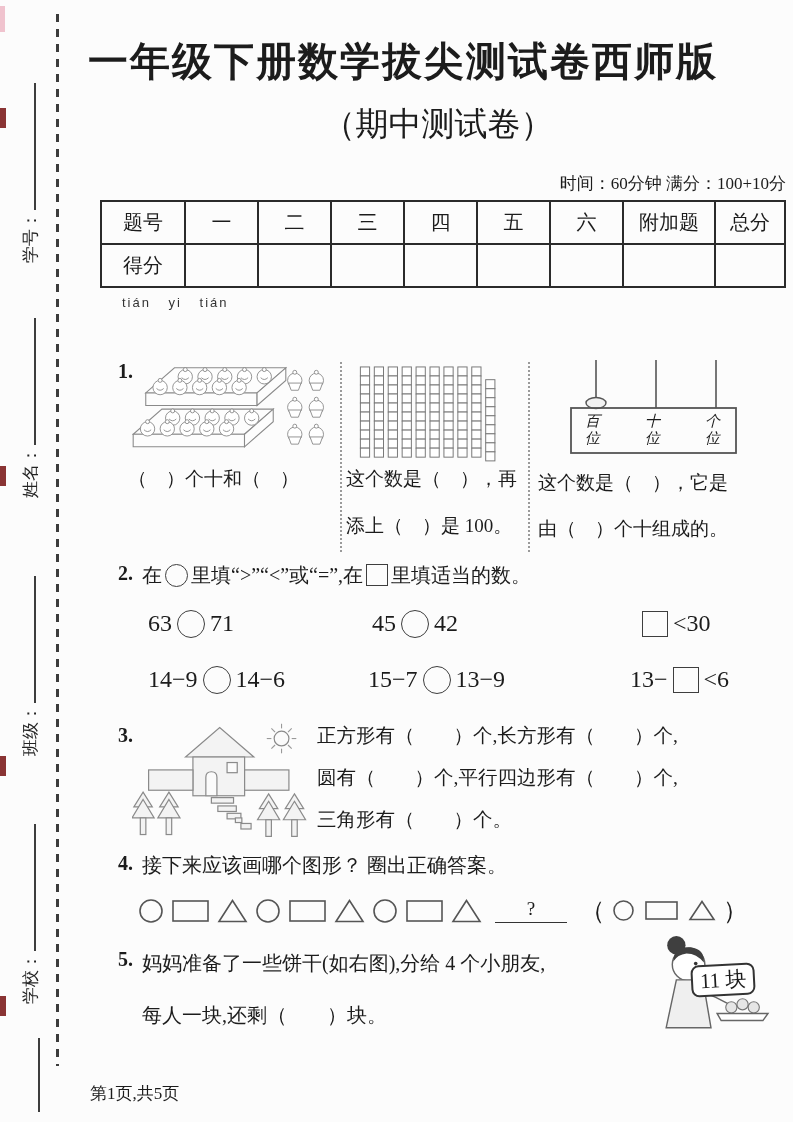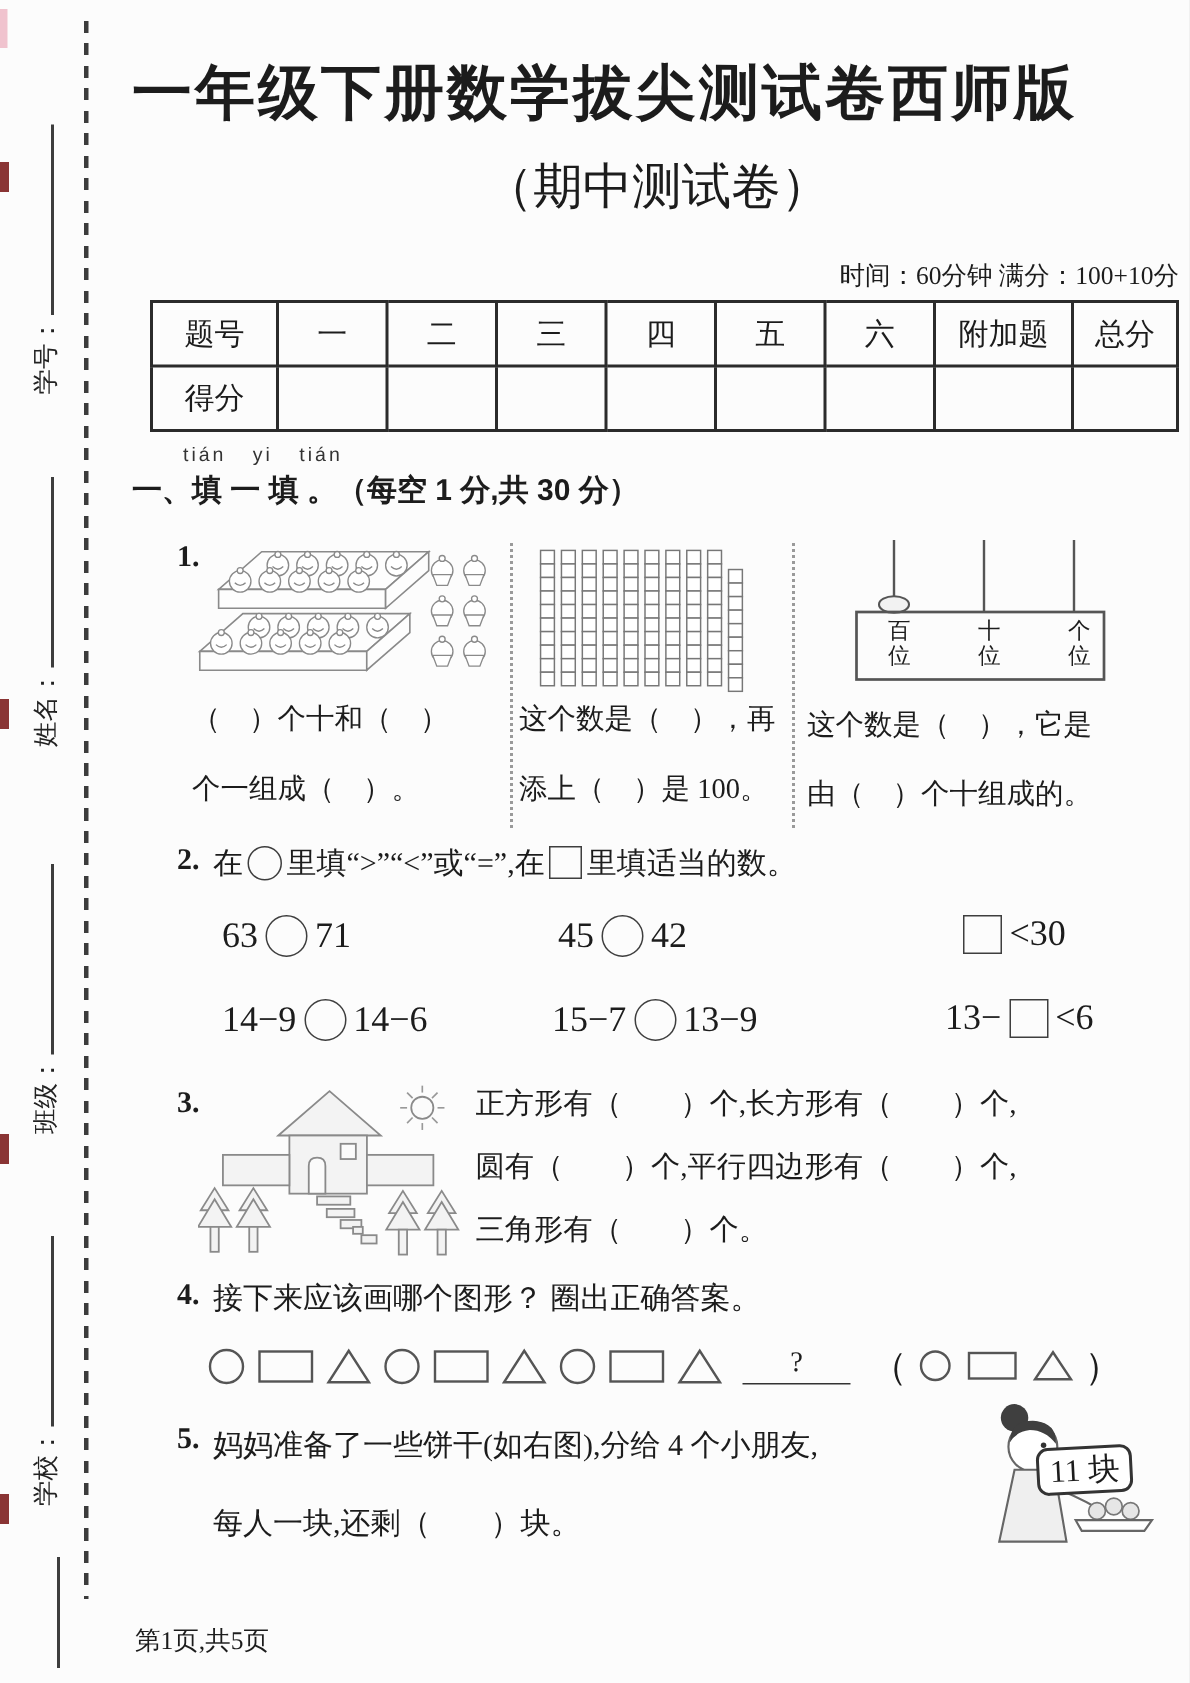--- a/index.html
+++ b/index.html
@@ -33,21 +33,21 @@
            font-family:"Liberation Sans","DejaVu Sans",sans-serif;}
 
   .qnum{position:absolute;left:8px;top:2px;font-size:20px;font-weight:700;}
   .qblock{position:absolute;left:110px;right:6px;}
 
   
   #q1{top:358px;height:200px;}
   .q1sep{position:absolute;top:4px;height:190px;width:0;border-left:2px dotted #9a9a9a;}
   .q1text{position:absolute;font-size:19px;white-space:nowrap;}
 
-  .abacus-label{position:absolute;width:22px;font-size:15px;line-height:1.15;text-align:right;word-break:break-all;}
+  .abacus-label{position:absolute;width:22px;font-size:15px;line-height:1.15;text-align:left;word-break:break-all;font-style:italic;}
 
   
   #q2{top:560px;height:158px;font-size:20px;}
   .q2intro{position:absolute;left:32px;top:2px;white-space:nowrap;}
   .q2item{position:absolute;font-size:24px;white-space:nowrap;}
   .sym-circle{display:inline-block;width:26px;height:26px;border:1.7px solid #3e3e3e;border-radius:50%;
               vertical-align:-7px;margin:0 5px;}
   .sym-circle.sm{width:21px;height:21px;vertical-align:-5px;margin:0 3px;}
   .sym-square{display:inline-block;width:24px;height:24px;border:1.7px solid #3e3e3e;
               vertical-align:-6px;margin:0 5px;}
@@ -141,21 +141,20 @@
           <td></td>
       <td></td>
           <td></td>
       <td></td>
           <td></td>
     </tr>
   </tbody>
     </table>
 
   <div class="pinyin">tián yi tián</div>
-  <div class="heading">一、填 一 填 。（每空 1 分,共 30 分）</div>
 
   <div class="qblock" id="q1">
     <span class="qnum">1.</span>
     <div class="q1sep" style="left:230px"></div>
     <div class="q1sep" style="left:418px"></div>
 
     <svg id="tray-svg" style="position:absolute;left:16px;top:6px" width="202" height="101" viewBox="0 0 225 112">
         <g transform="translate(14,0)" stroke="#8a8a8a" fill="#fdfdfd" stroke-width="1.2">
           <polygon points="8,32 132,32 164,4 40,4"></polygon>
           <polygon points="8,32 132,32 132,46 8,46"></polygon>
@@ -251,21 +250,20 @@
           <polygon points="181,81 195,81 192,89 184,89"></polygon>
           <circle cx="188" cy="69" r="2.2"></circle>
         </g>
         <g stroke="#8a8a8a" fill="#fff" stroke-width="1">
           <circle cx="212" cy="78" r="8"></circle>
           <polygon points="205,81 219,81 216,89 208,89"></polygon>
           <circle cx="212" cy="69" r="2.2"></circle>
         </g>
       </svg>
     <div class="q1text" style="left:18px;top:108px">（　）个十和（　）</div>
-    <div class="q1text" style="left:18px;top:155px">个一组成（　）。</div>
 
     <svg id="blocks-svg" style="position:absolute;left:246px;top:6px" width="148" height="101" viewBox="0 0 150 103">
         <rect x="4" y="3" width="9.4" height="9.2" fill="#fff" stroke="#777" stroke-width="1"></rect>
         <rect x="4" y="12.2" width="9.4" height="9.2" fill="#fff" stroke="#777" stroke-width="1"></rect>
         <rect x="4" y="21.4" width="9.4" height="9.2" fill="#fff" stroke="#777" stroke-width="1"></rect>
         <rect x="4" y="30.599999999999998" width="9.4" height="9.2" fill="#fff" stroke="#777" stroke-width="1"></rect>
         <rect x="4" y="39.8" width="9.4" height="9.2" fill="#fff" stroke="#777" stroke-width="1"></rect>
         <rect x="4" y="49" width="9.4" height="9.2" fill="#fff" stroke="#777" stroke-width="1"></rect>
         <rect x="4" y="58.199999999999996" width="9.4" height="9.2" fill="#fff" stroke="#777" stroke-width="1"></rect>
         <rect x="4" y="67.39999999999999" width="9.4" height="9.2" fill="#fff" stroke="#777" stroke-width="1"></rect>

